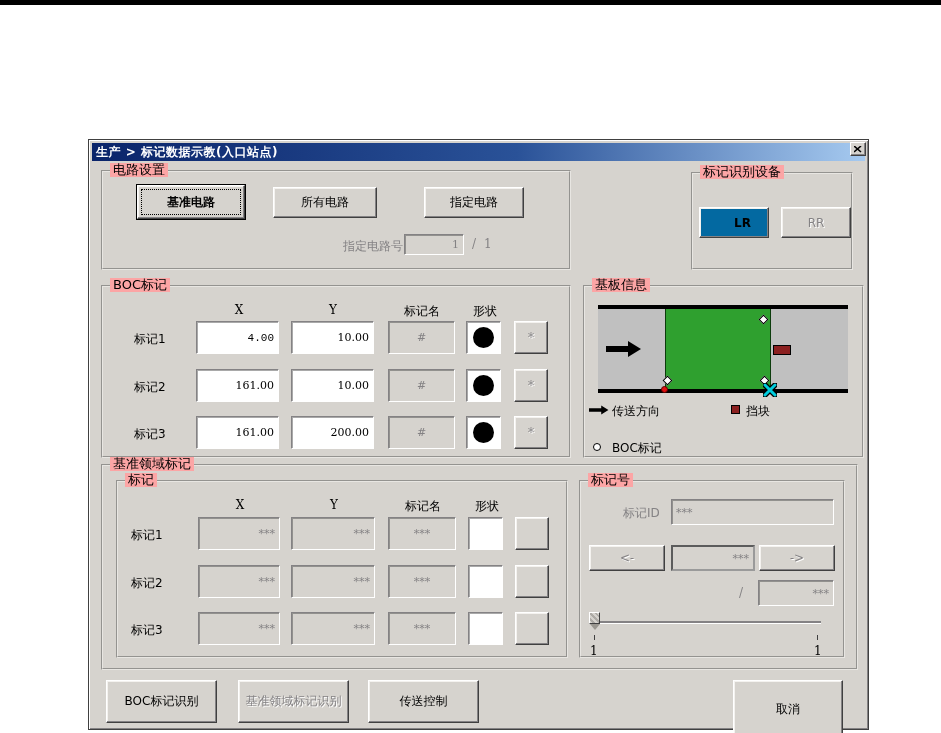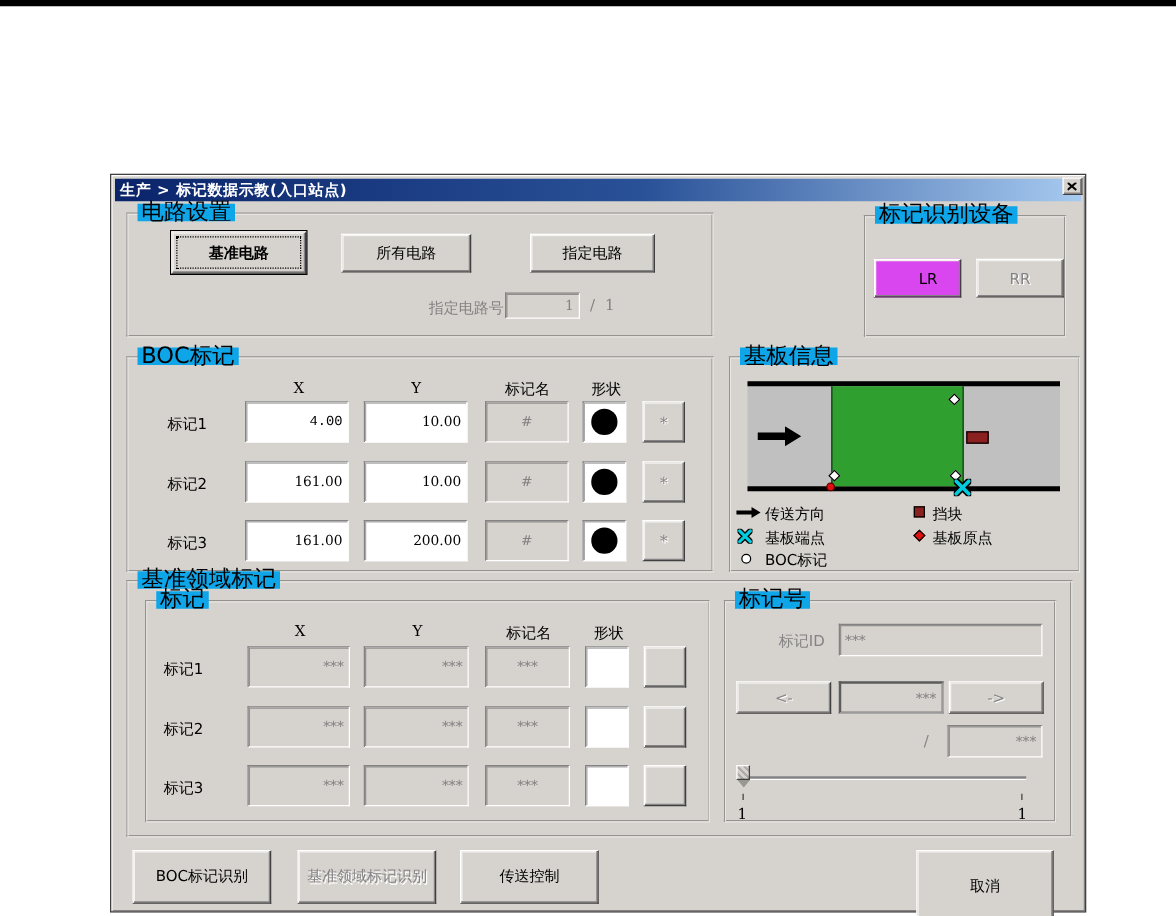--- a/index.html
+++ b/index.html
@@ -36,40 +36,40 @@
     display:flex; align-items:center; justify-content:center;
   }
 
   
   .group {
     position:absolute;
     border:2px groove #e8e6e2;
   }
   .group > .glabel {
     position:absolute; top:-9px; left:7px;
-    background:#0ea5e9; padding:0 3px;
-    font-size:18px; line-height:14px; white-space:nowrap;
+    background:#fca5a5; padding:0 3px;
+    font-size:13px; line-height:14px; white-space:nowrap;
   }
 
   
   .btn {
     position:absolute;
     background:#d6d3ce;
     border:1px solid; border-color:#fff #404040 #404040 #fff;
     box-shadow: inset -1px -1px 0 #848284, inset 1px 1px 0 #f4f2ef;
     display:flex; align-items:center; justify-content:center;
     font-size:12px; cursor:default; white-space:nowrap;
   }
   .btn.black-ring { box-shadow: 0 0 0 1px #000, inset -1px -1px 0 #848284, inset 1px 1px 0 #f4f2ef; }
   .btn.focused::after {
     content:""; position:absolute; left:3px; top:3px; right:3px; bottom:3px;
     border:1px dotted #000;
   }
   .btn.disabled { color:#848284; text-shadow:1px 1px 0 #fff; }
-  .btn.blue { background:#d946ef; font-weight:normal;padding-left:17px; }
+  .btn.blue { background:#0369a1; font-weight:bold;padding-left:17px; }
 
   .field {
     position:absolute;
     background:#fff;
     border:1px solid; border-color:#848284 #fff #fff #848284;
     box-shadow: inset 1px 1px 0 rgba(64,64,64,0.45);
     display:flex; align-items:center; justify-content:flex-end;
     padding:0 4px;
     font-family:"DejaVu Serif","Liberation Serif",serif;
     font-size:11px;
@@ -212,29 +212,20 @@
     </div>
 
     <div class="legend-row" style="left:0;top:116px;width:265px;">
       <svg style="position:absolute;left:4px;top:2px;" width="20" height="10" viewBox="0 0 36 16">
         <polygon points="0,5 22,5 22,0 35,8 22,16 22,11 0,11" fill="#000"></polygon>
       </svg>
       <span class="legend-text" style="left:27px;top:0;">传送方向</span>
       <div class="legend-sq" style="left:146px;top:2px;"></div>
       <span class="legend-text" style="left:161px;top:0;">挡块</span>
     </div>
-    <div class="legend-row" style="left:0;top:135px;width:265px;">
-      <svg style="position:absolute;left:5px;top:1px;" width="12" height="12" viewBox="0 0 14 14">
-        <path d="M2,2 L12,12 M12,2 L2,12" stroke="#000" stroke-width="5.5" stroke-linecap="round"></path>
-        <path d="M2,2 L12,12 M12,2 L2,12" stroke="#00ccdd" stroke-width="3" stroke-linecap="round"></path>
-      </svg>
-      <span class="legend-text" style="left:27px;top:0;">基板端点</span>
-      <div class="legend-diamond" style="left:147px;top:3px;"></div>
-      <span class="legend-text" style="left:161px;top:0;">基板原点</span>
-    </div>
     <div class="legend-row" style="left:0;top:153px;width:265px;">
       <div class="legend-circle" style="left:8px;top:3px;"></div>
       <span class="legend-text" style="left:27px;top:0;">BOC标记</span>
     </div>
   </div>
 
   <div class="group" style="left:12px;top:324px;width:757px;height:206px;">
     <span class="glabel">基准领域标记</span>
 
     <div class="group" style="left:13px;top:14px;width:452px;height:178px;">

